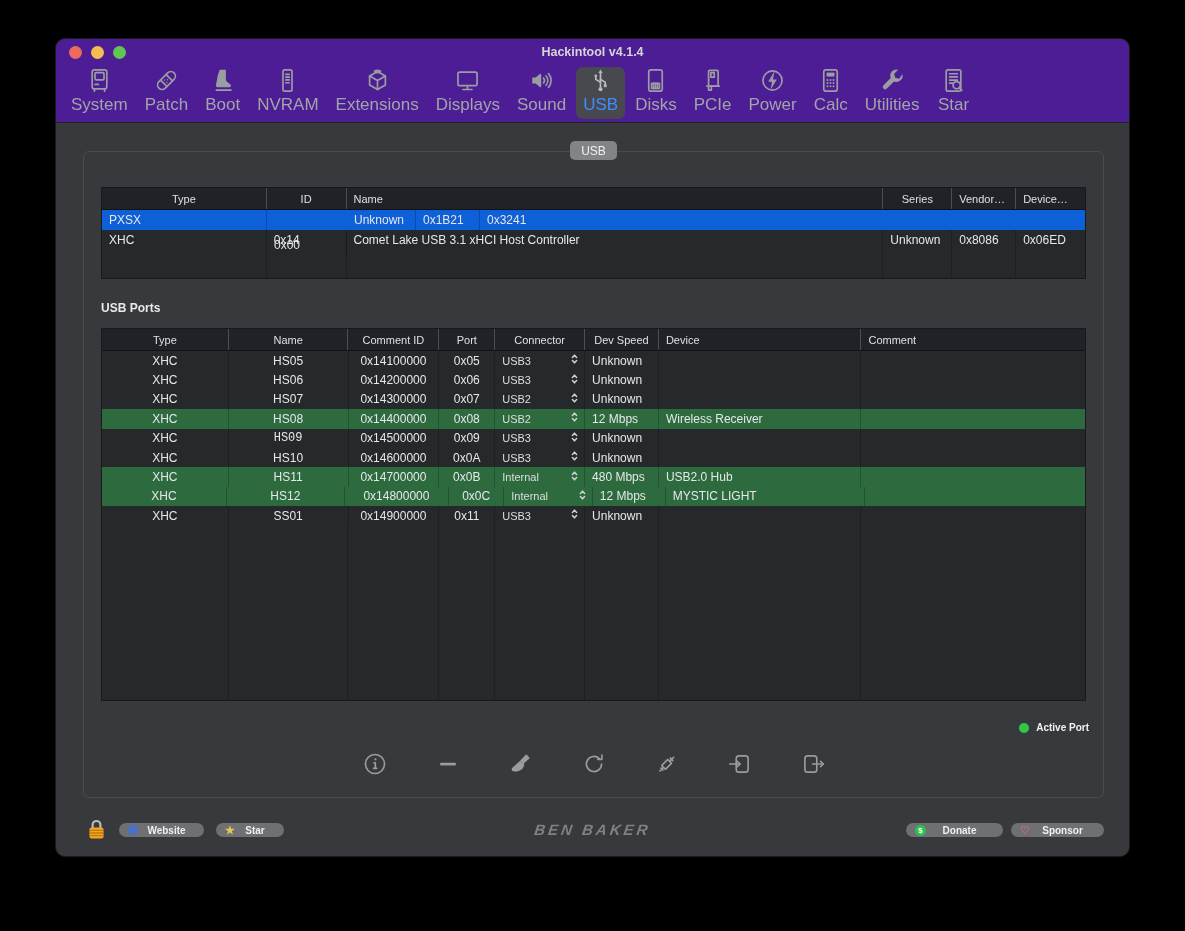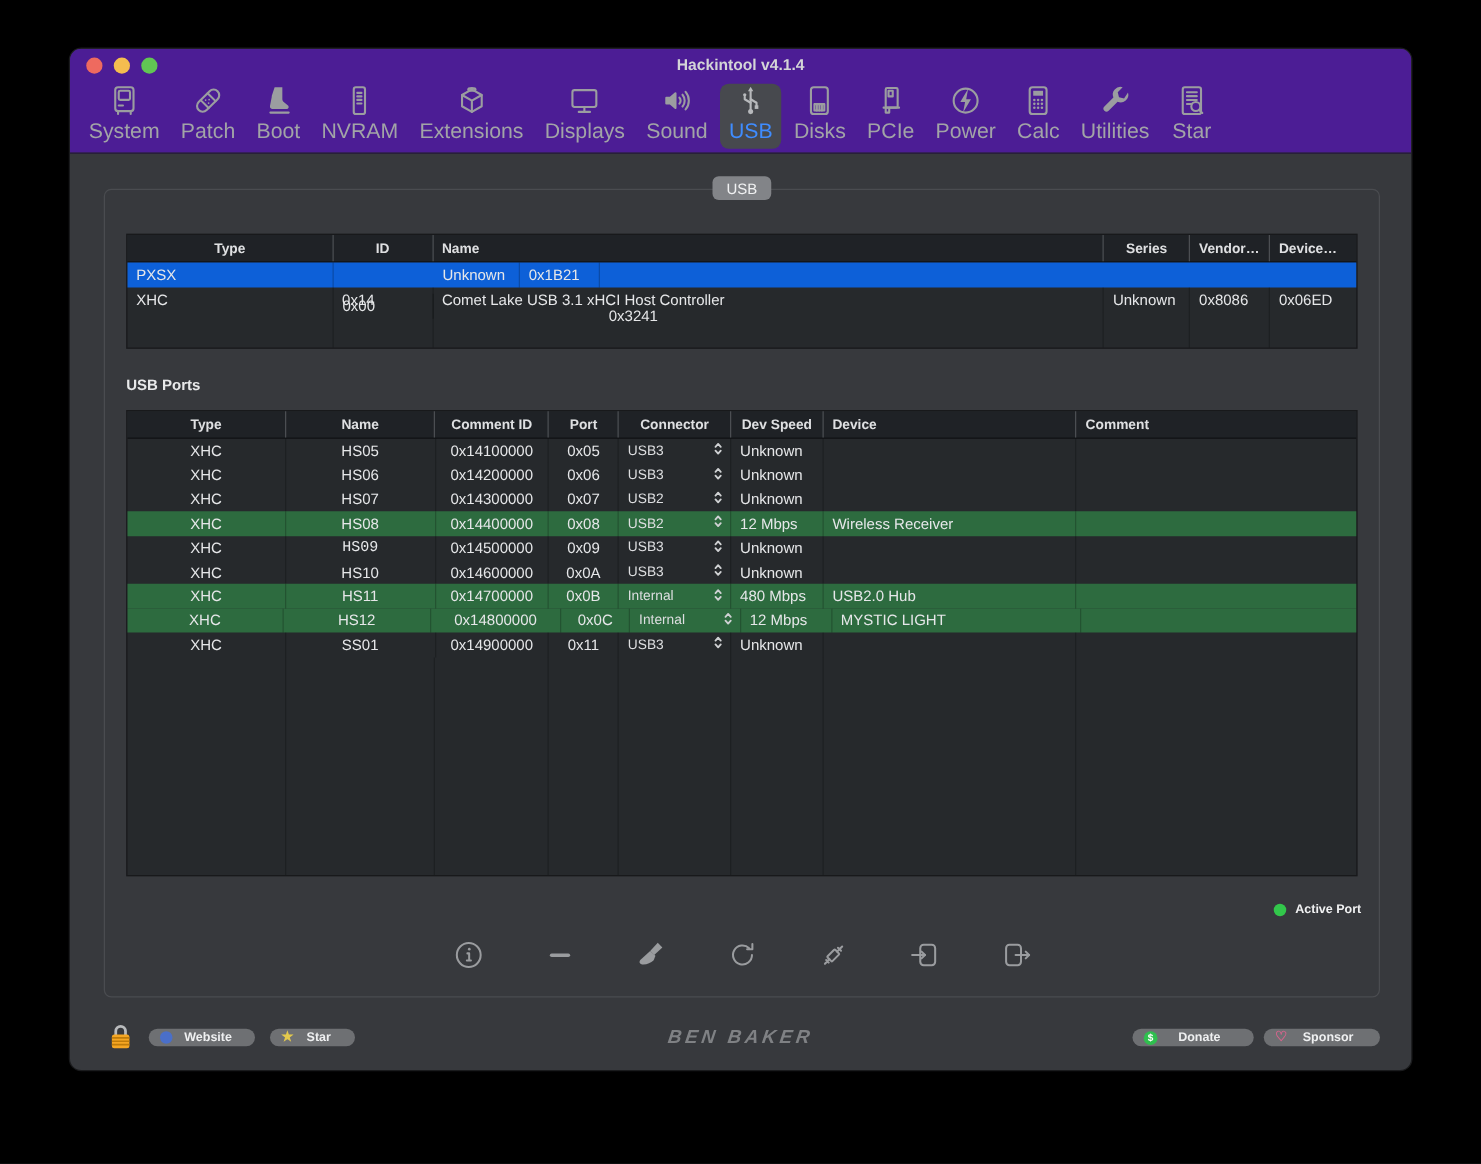--- a/index.html
+++ b/index.html
@@ -22,21 +22,21 @@
   .tb-icon{height:28px;display:flex;align-items:center}
   .tb-icon svg{width:27px;height:27px}
   .tb-label{font-size:17px;color:#a2a4a7;margin-top:1px;white-space:nowrap}
   .tb-item.selected .tb-label{color:var(--accent-blue)}
   .gbox{position:absolute;left:27px;top:112px;width:1021px;height:647px;border:1px solid #4a4c50;border-radius:6px}
   .tab-pill{position:absolute;left:514px;top:102px;width:47px;height:19px;background:#828488;border-radius:5px;display:flex;align-items:center;justify-content:center;font-size:12px;color:#f0f1f2;z-index:3}
   .table{position:absolute;display:flex;flex-direction:column;background:#26292c;border:1px solid #18191b}
   .table.controllers{left:45px;top:148px;width:985px;height:92px}
   .table.ports{left:45px;top:289px;width:985px;height:373px}
   .thead{display:flex;height:22px;flex:0 0 22px;background:#1f2226;border-bottom:1px solid #101214}
-  .th{display:flex;align-items:center;font-size:11px;font-weight:bold;color:#dfe0e2;border-right:1px solid #4b4e52;padding:0 7px;white-space:nowrap;overflow:hidden}
+  .th{display:flex;align-items:center;font-size:11px;font-weight:normal;color:#dfe0e2;border-right:1px solid #4b4e52;padding:0 7px;white-space:nowrap;overflow:hidden}
   .th:last-child{border-right:none}
   .tbody{display:flex;flex-direction:column;flex:1;min-height:0}
   .trow{display:flex}
   .trow.h20{height:20px;flex:0 0 20px}
   .trow.h19{height:19.4px;flex:0 0 19.4px}
   .trow.filler{flex:1}
   .trow.sel{background:var(--selection-blue)}
   .trow.active{background:var(--active-green-row)}
   .td{height:100%;display:flex;align-items:center;padding:0 7px;border-right:1px solid rgba(0,0,0,.22);font-size:12px;color:#e6e7e9;white-space:nowrap;overflow:hidden}
   .td:last-child{border-right:none}
@@ -244,21 +244,21 @@
         <div class="th c" style="width: 69px;">Series</div>
         <div class="th l" style="width: 64px;">Vendor…</div>
         <div class="th l" style="width: 69px;">Device…</div>
       </div>
     <div class="tbody">
         <div class="trow h20 sel">
           <div class="td l" style="width: 165px;">PXSX</div>
           <div class="td l" style="width: 80px; margin-top: 25px;">0x00</div>
           <div class="td l" style="width: 69px;">Unknown</div>
           <div class="td l" style="width: 64px;">0x1B21</div>
-          <div class="td l" style="width: 69px; margin-top: 33px;">0x3241</div>
+          <div class="td l" style="width: 69px;">0x3241</div>
         </div>
         <div class="trow h20">
           <div class="td l" style="width: 165px;">XHC</div>
           <div class="td l" style="width: 80px;">0x14</div>
           <div class="td l" style="width: 538px;">Comet Lake USB 3.1 xHCI Host Controller</div>
           <div class="td l" style="width: 69px;">Unknown</div>
           <div class="td l" style="width: 64px;">0x8086</div>
           <div class="td l" style="width: 69px;">0x06ED</div>
         </div>
         <div class="trow filler">

